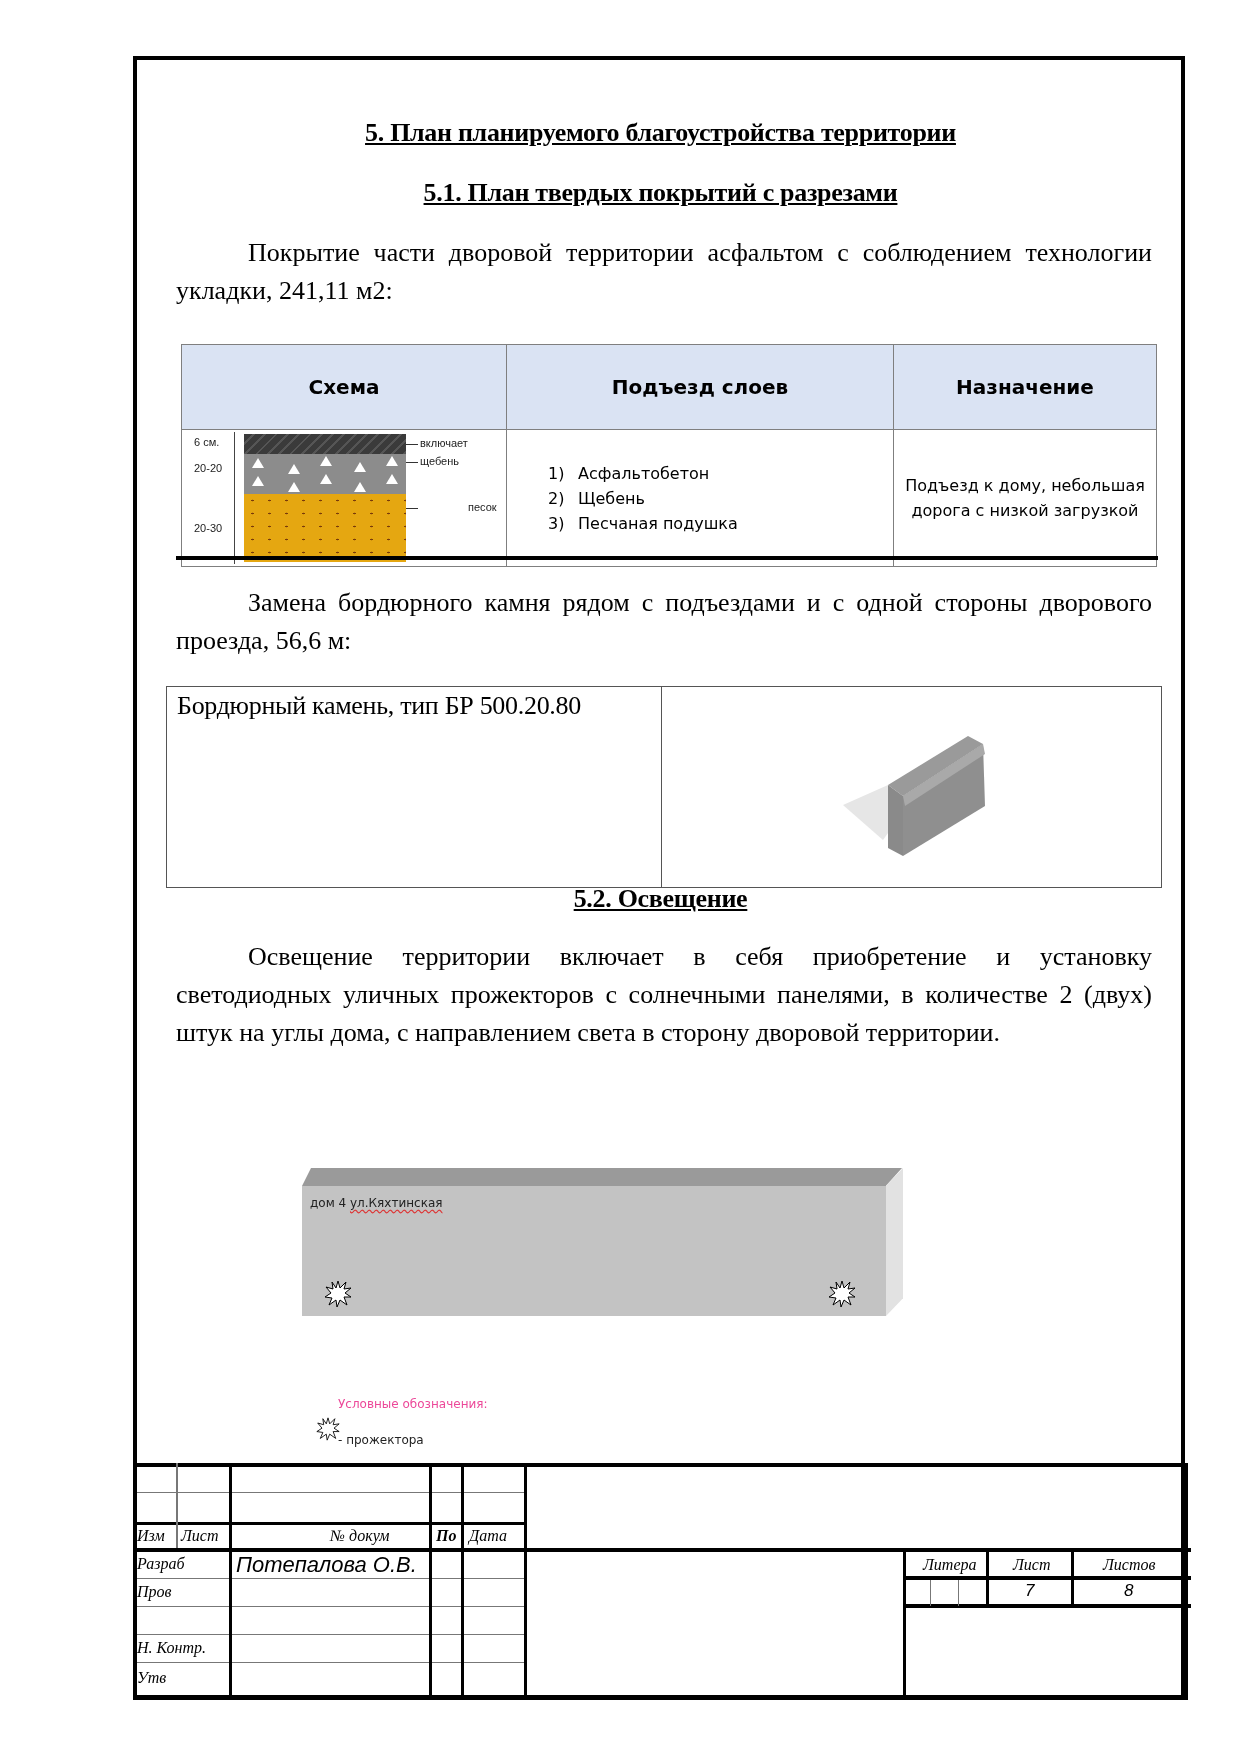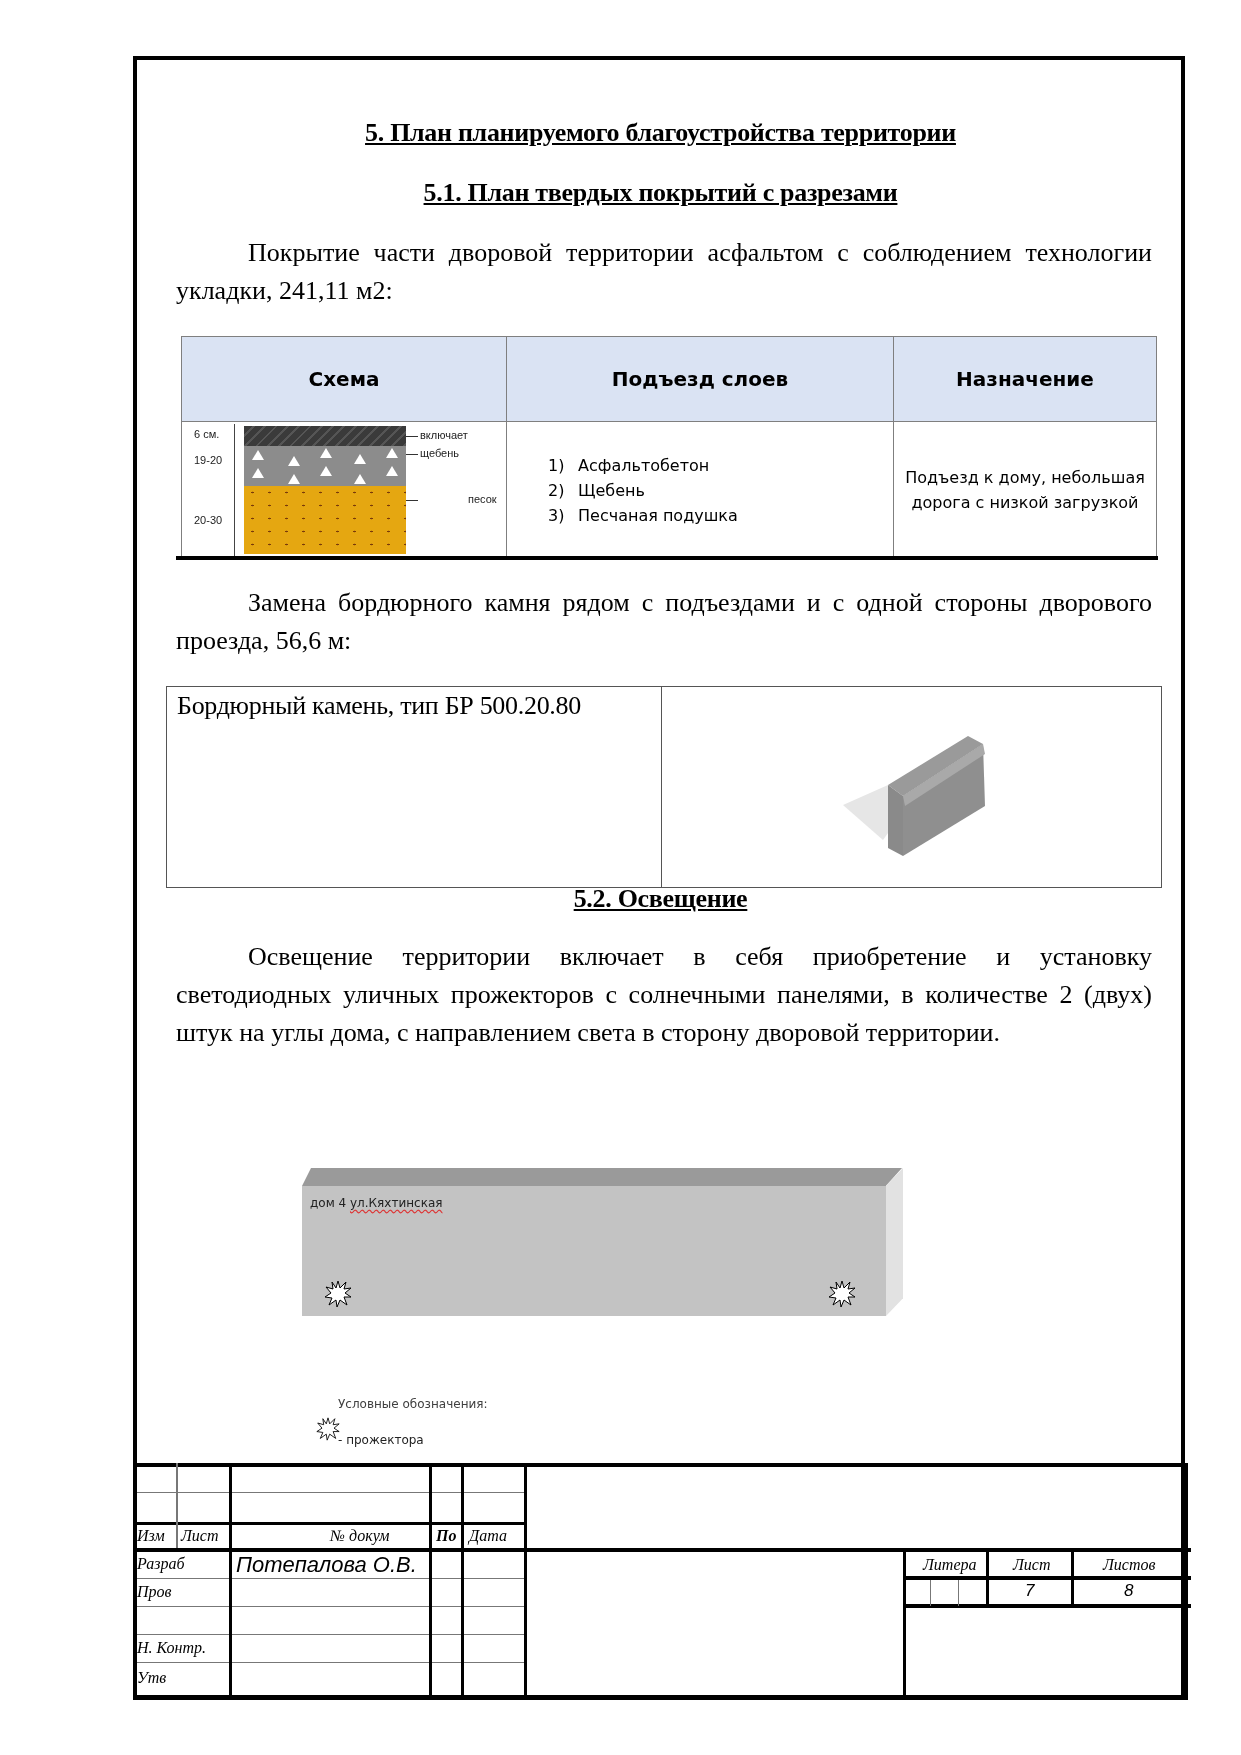--- a/index.html
+++ b/index.html
@@ -8,21 +8,21 @@
   .frame { position:absolute; left:133px; top:56px; width:1052px; height:1643px;
            border:4px solid #000; box-sizing:border-box; }
   .h1 { position:absolute; left:133px; width:1055px; top:118px; text-align:center;
         font-weight:bold; font-size:26px; text-decoration:underline; letter-spacing:-0.3px; }
   .h2 { position:absolute; left:133px; width:1055px; text-align:center;
         font-weight:bold; font-size:26px; text-decoration:underline; letter-spacing:-0.3px; }
   .para { position:absolute; left:176px; width:976px; font-size:26px; line-height:38px;
           text-align:justify; text-indent:72px; }
 
   
-  table.t1 { position:absolute; left:181px; top:336px; width:976px; height:218px;
+  table.t1 { position:absolute; left:181px; top:344px; width:976px; height:218px;
              border-collapse:collapse; font-family:"DejaVu Sans", sans-serif; }
   table.t1 th { background:#dae3f3; height:82px; font-size:20px; font-weight:bold;
                 border:1.5px solid #7f7f7f; }
   table.t1 td { border:1.5px solid #7f7f7f; vertical-align:middle; font-size:16px; }
   .t1-col1 { width:322px; }
   .t1-col2 { width:384px; }
   .layers-list { margin:0; padding-left:40px; list-style:none; line-height:25px; }
   .layers-list li span.num { display:inline-block; width:30px; }
   .purpose { text-align:center; line-height:25px; }
   .thick-rule { position:absolute; left:176px; top:556px; width:982px; height:4px; background:#000; }
@@ -51,21 +51,21 @@
   .bldg-front { position:absolute; left:0; top:18px; width:584px; height:130px; background:#c3c3c3; }
   .bldg-top { position:absolute; left:0; top:0; width:600px; height:18px; background:#9a9a9a;
               clip-path:polygon(1.5% 0,100% 0,97.3% 100%,0 100%); }
   .bldg-side { position:absolute; left:584px; top:0; width:17px; height:148px; background:#e2e2e2;
                clip-path:polygon(100% 0,100% 88%,0 100%,0 12%); }
   .bldg-label { position:absolute; left:8px; top:28px; font-family:"DejaVu Sans", sans-serif;
                 font-size:12px; color:#222; }
   .bldg-label .wavy { text-decoration:underline wavy #d33; text-underline-offset:2px; }
   .star { position:absolute; }
 
-  .legend-title { position:absolute; left:338px; top:1397px; font-family:"DejaVu Sans", sans-serif; font-size:12px; color:#404040; }
+  .legend-title { position:absolute; left:338px; top:1397px; font-family:"DejaVu Sans", sans-serif; font-size:12px; color:#ec4899; }
   .legend-item { position:absolute; left:316px; top:1417px; font-family:"DejaVu Sans", sans-serif; font-size:12px; color:#222; }
   .legend-item span.txt { position:absolute; left:22px; top:16px; white-space:nowrap; }
 
   
   .stamp { position:absolute; left:133px; top:1463px; width:1055px; height:237px; }
   .ln { position:absolute; background:#000; }
   .lt { position:absolute; background:#777; }
   .it { position:absolute; font-family:"Liberation Serif", serif; font-style:italic; font-size:16px; }
   .ar { position:absolute; font-family:"Liberation Sans", sans-serif; font-style:italic; font-size:22px; }
   .title-block { position:absolute; left:393px; top:99px; width:377px; text-align:center;
@@ -85,21 +85,21 @@
   <tbody>
       <tr>
     <th class="t1-col1">Схема</th>
     <th class="t1-col2">Подъезд слоев</th>
     <th>Назначение</th>
   </tr>
   <tr>
     <td style="padding:0;vertical-align:top;">
       <div class="diagram">
         <span class="dlabel" style="left:12px;top:6px;">6 см.</span>
-        <span class="dlabel" style="left:12px;top:32px;">19-20</span>
+        <span class="dlabel" style="left:12px;top:32px;">20-20</span>
         <span class="dlabel" style="left:12px;top:92px;">20-30</span>
         <div style="position:absolute;left:52px;top:2px;width:1px;height:132px;background:#444;"></div>
         <div class="layer asph"></div>
         <div class="layer grav">
           <span class="tri" style="left:8px;top:4px;"></span>
               <span class="tri" style="left:44px;top:10px;"></span>
           <span class="tri" style="left:76px;top:2px;"></span>
               <span class="tri" style="left:110px;top:8px;"></span>
           <span class="tri" style="left:142px;top:2px;"></span>
               <span class="tri" style="left:8px;top:22px;"></span>

